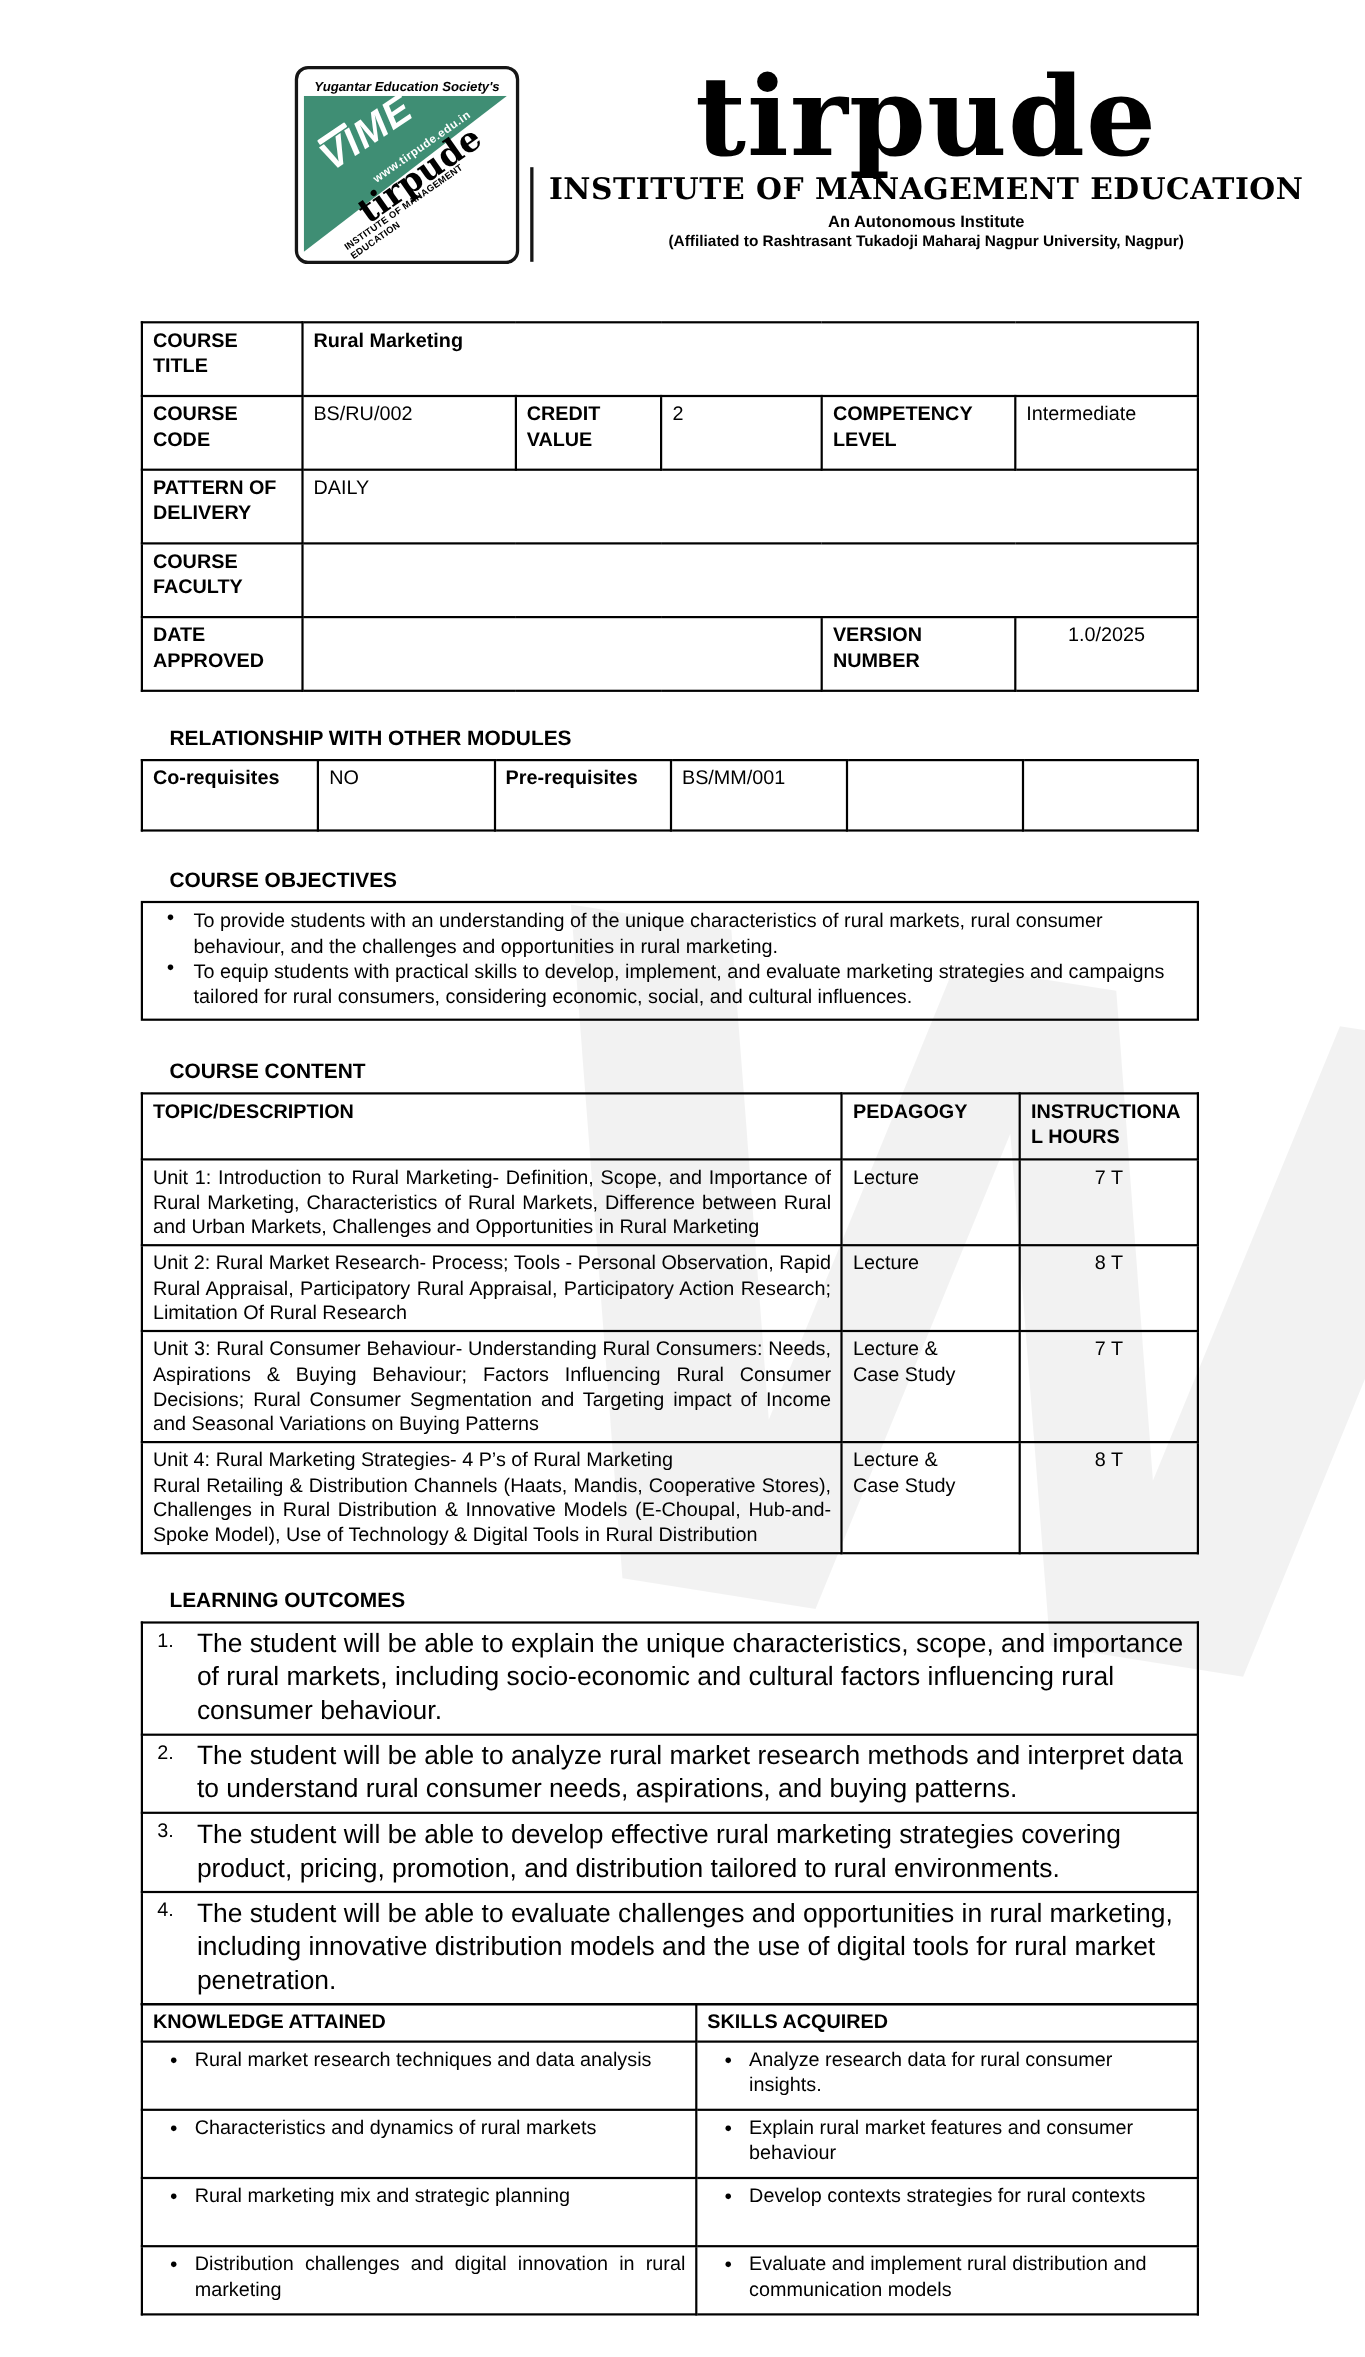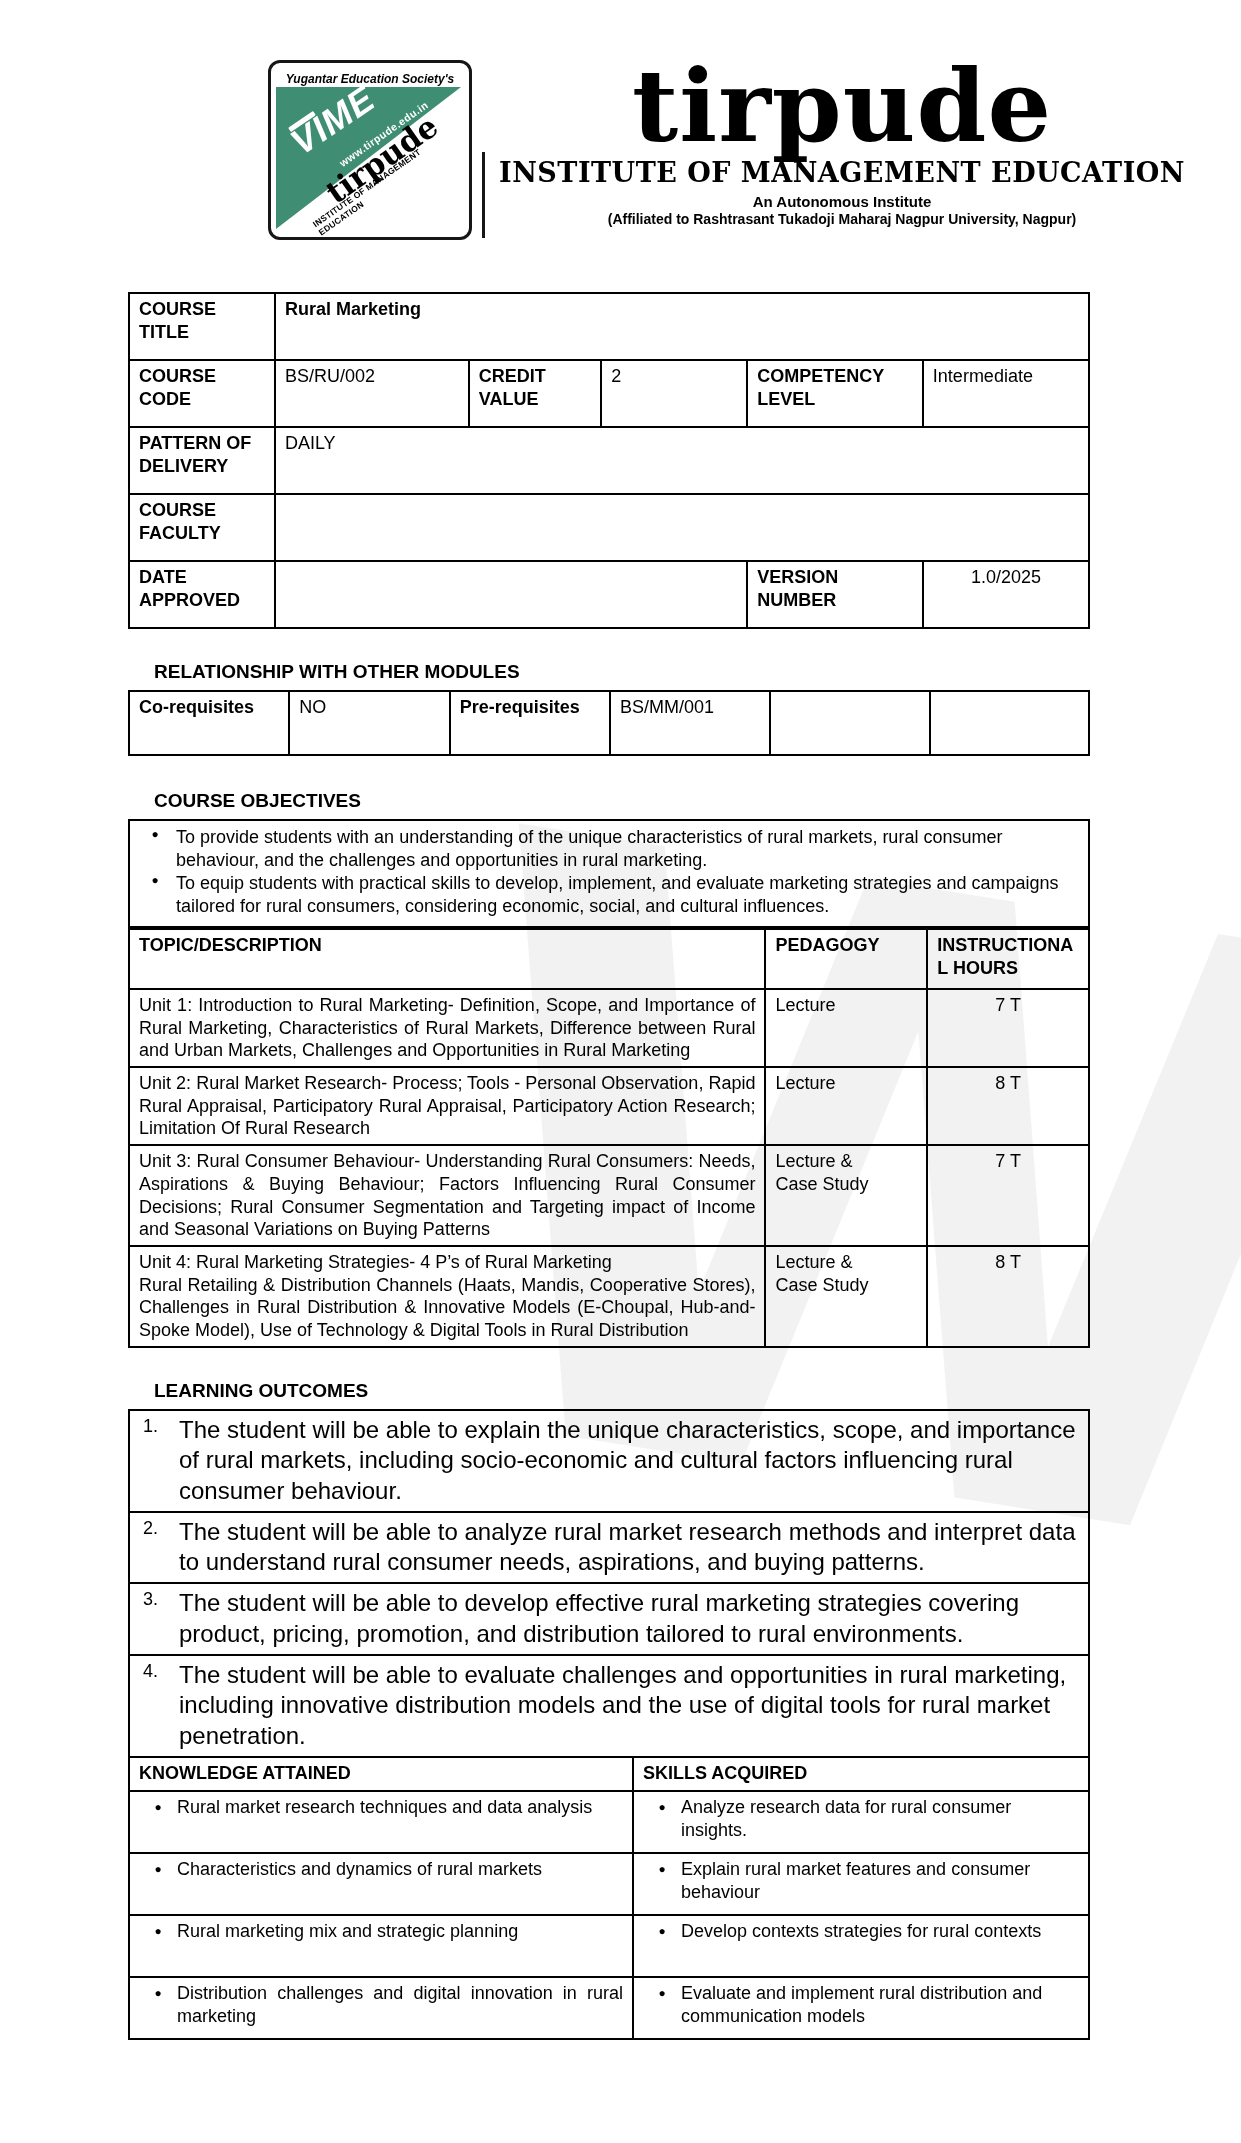--- a/index.html
+++ b/index.html
@@ -165,20 +165,21 @@
         <div class="b-row">
           <span class="bullet"></span>
           <span class="b-text">To provide students with an understanding of the unique characteristics of rural markets, rural consumer behaviour, and the challenges and opportunities in rural marketing.</span>
         </div>
         <div class="b-row">
           <span class="bullet"></span>
           <span class="b-text">To equip students with practical skills to develop, implement, and evaluate marketing strategies and campaigns tailored for rural consumers, considering economic, social, and cultural influences.</span>
         </div>
       </div>
 
+      <h2 class="sec-heading gap-con">COURSE CONTENT</h2>
       <table class="doc con">
         <colgroup>
             <col style="width:66.3%">
             <col style="width:16.85%">
             <col style="width:16.85%">
           </colgroup>
         <tbody>
             <tr>
           <td class="lbl head">TOPIC/DESCRIPTION</td>
           <td class="lbl head">PEDAGOGY</td>

